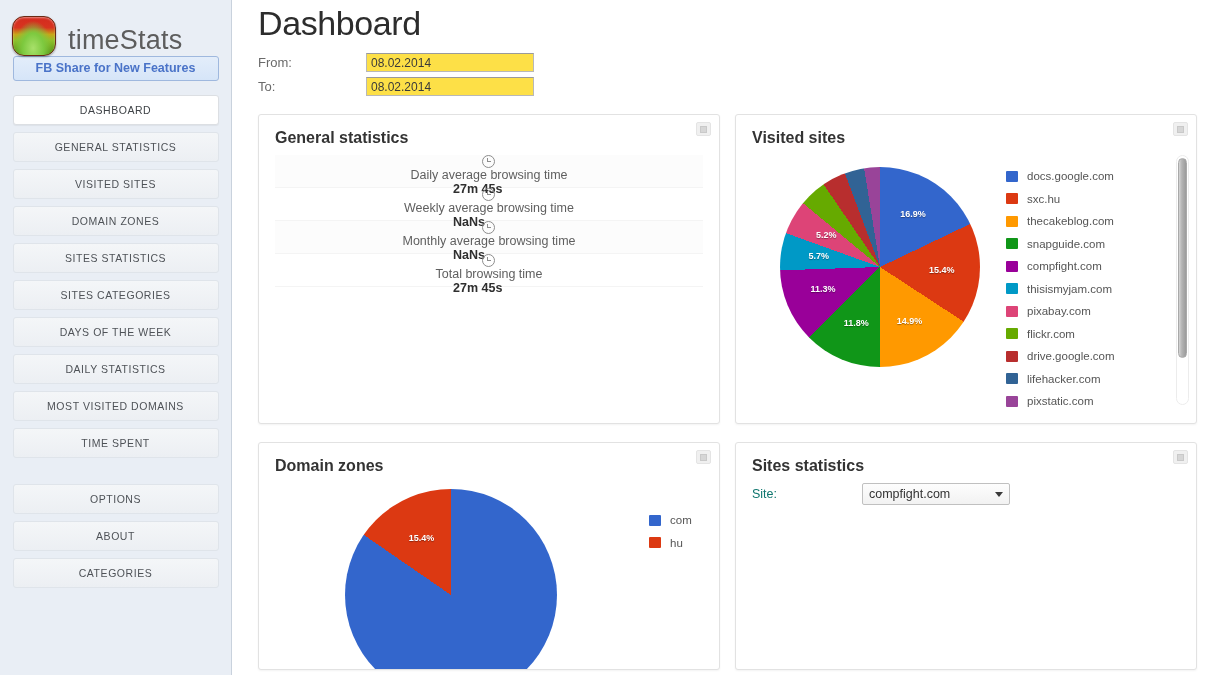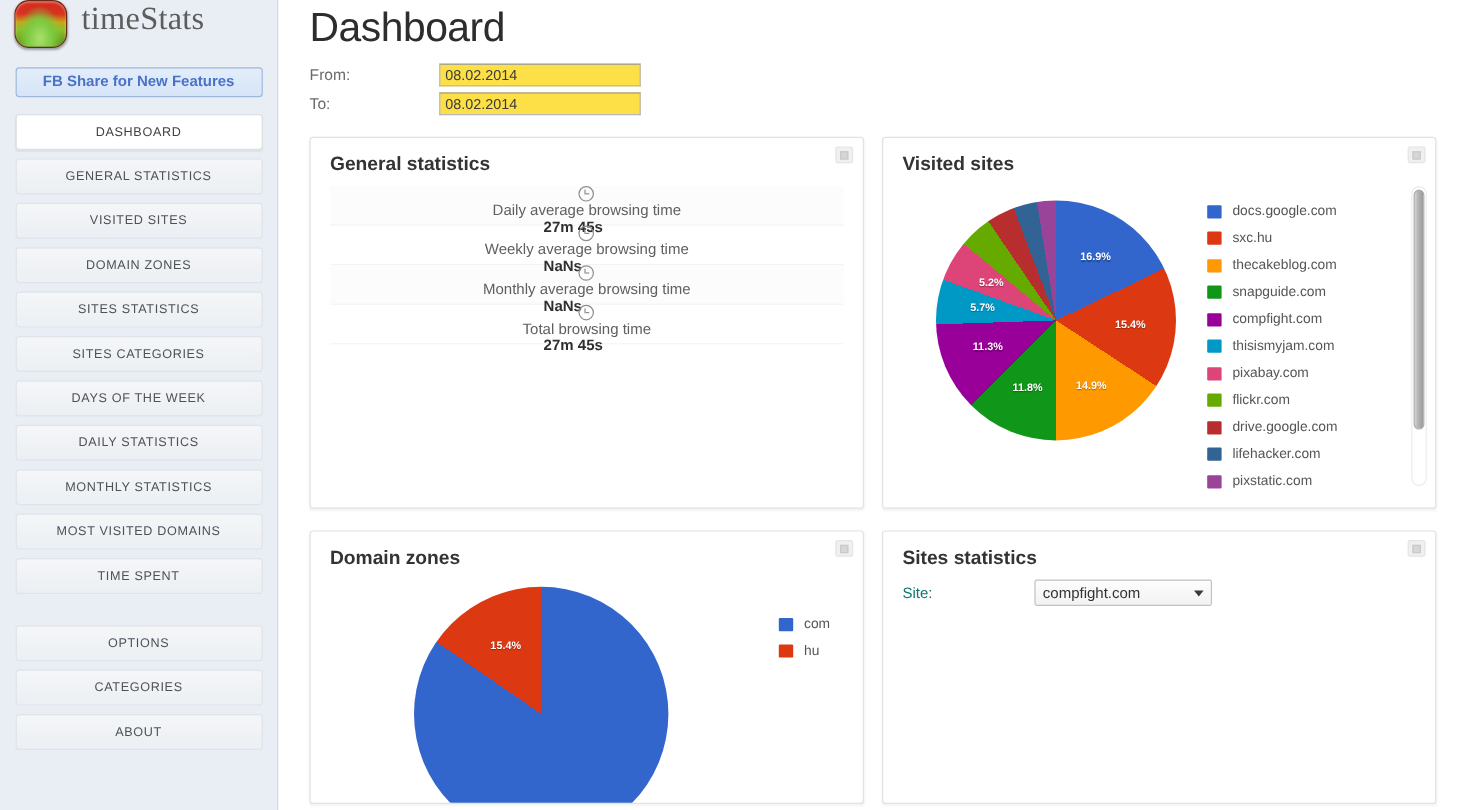--- a/index.html
+++ b/index.html
@@ -14,21 +14,21 @@
 
   
   #sidebar {
     width: 232px; height: 675px;
     background: #e9eef5;
     border-right: 1px solid #c9d2dd;
     padding: 0 8px;
     position: relative;
     overflow: hidden;
   }
-  .brand { display: flex; align-items: flex-start; height: 56px; padding-left: 4px; font-family: Liberation Serif, serif; }
+  .brand { display: flex; align-items: flex-end; height: 56px; padding-left: 4px; }
   .logo {
     width: 44px; height: 40px; border-radius: 12px;
     background:
       radial-gradient(ellipse at 48% 82%, #a8e06a 0%, #7dc93f 34%, rgba(125,201,63,0) 62%),
       linear-gradient(to bottom, #d32b1e 0%, #d8331f 28%, #c8a618 46%, #8fbf2a 62%, #4f8c12 100%);
     border: 1px solid #6b2a14;
     box-shadow: inset 0 1px 2px rgba(255,255,255,.45), 0 1px 2px rgba(0,0,0,.35);
   }
   .brand-name { margin-left: 12px; font-size: 27px; color: #5d5d5d; letter-spacing: .2px; }
 
@@ -189,29 +189,28 @@
     <div class="fb-share">FB Share for New Features</div>
 
     <div class="nav-item active">DASHBOARD</div>
     <div class="nav-item">GENERAL STATISTICS</div>
     <div class="nav-item">VISITED SITES</div>
     <div class="nav-item">DOMAIN ZONES</div>
     <div class="nav-item">SITES STATISTICS</div>
     <div class="nav-item">SITES CATEGORIES</div>
     <div class="nav-item">DAYS OF THE WEEK</div>
     <div class="nav-item">DAILY STATISTICS</div>
-    <div class="nav-item">MONTHLY STATISTICS</div>
     <div class="nav-item">MOST VISITED DOMAINS</div>
     <div class="nav-item">TIME SPENT</div>
 
     <div class="nav-gap"></div>
 
     <div class="nav-item">OPTIONS</div>
+    <div class="nav-item">ABOUT</div>
     <div class="nav-item">CATEGORIES</div>
-    <div class="nav-item">ABOUT</div>
   </div>
 
   <div id="main">
     <h1 id="page-title">Dashboard</h1>
 
     <div class="daterow">
       <span class="dlabel">From:</span>
       <input class="dinput" type="text" value="08.02.2014" style="">
     </div>
     <div class="daterow">

